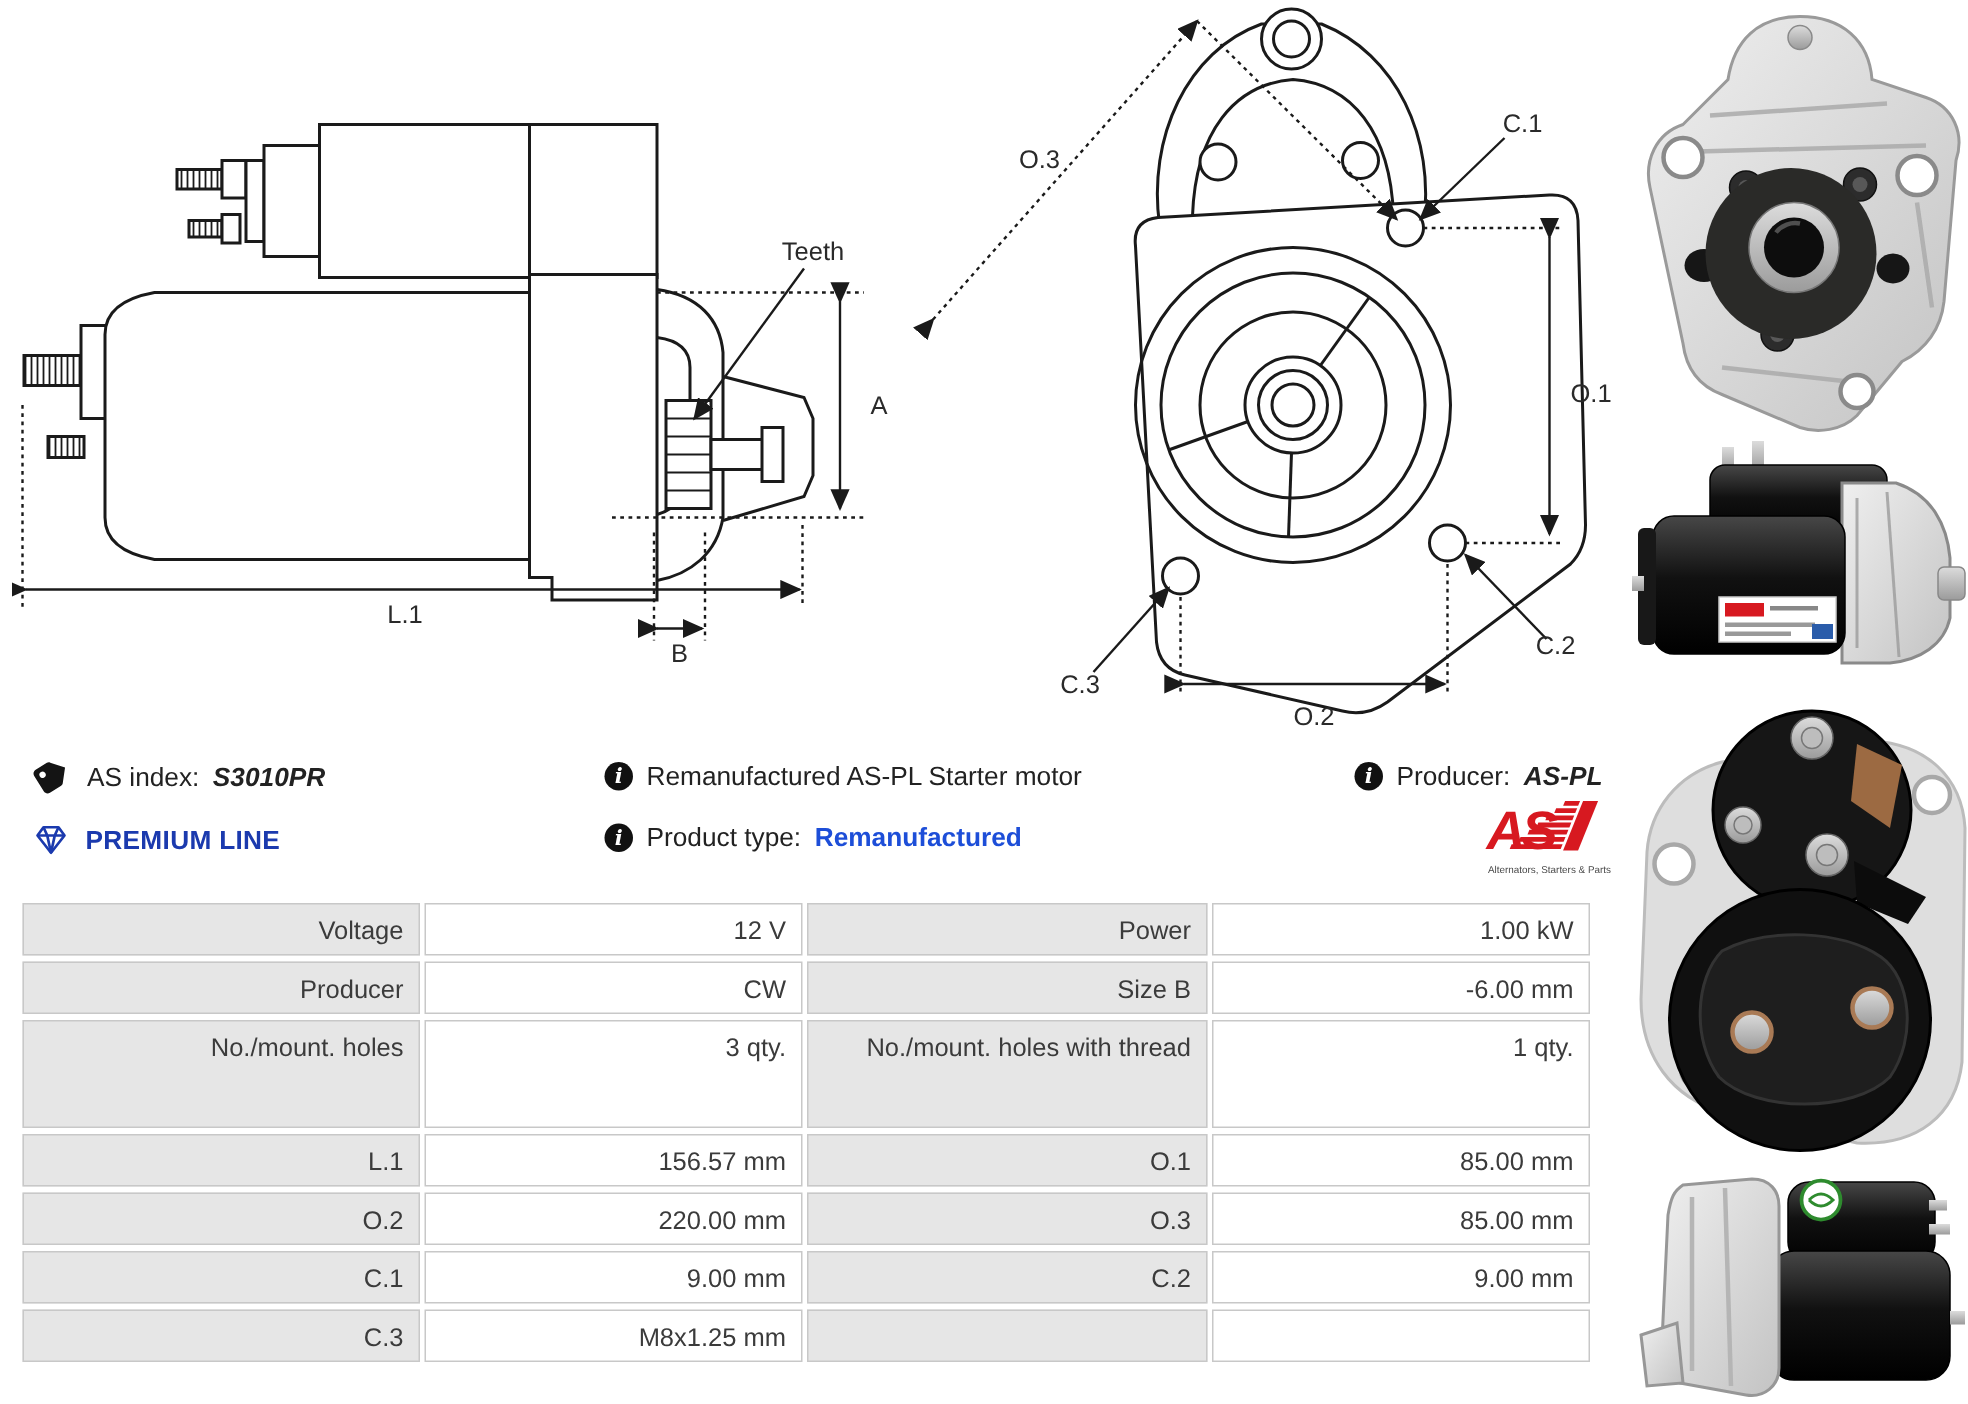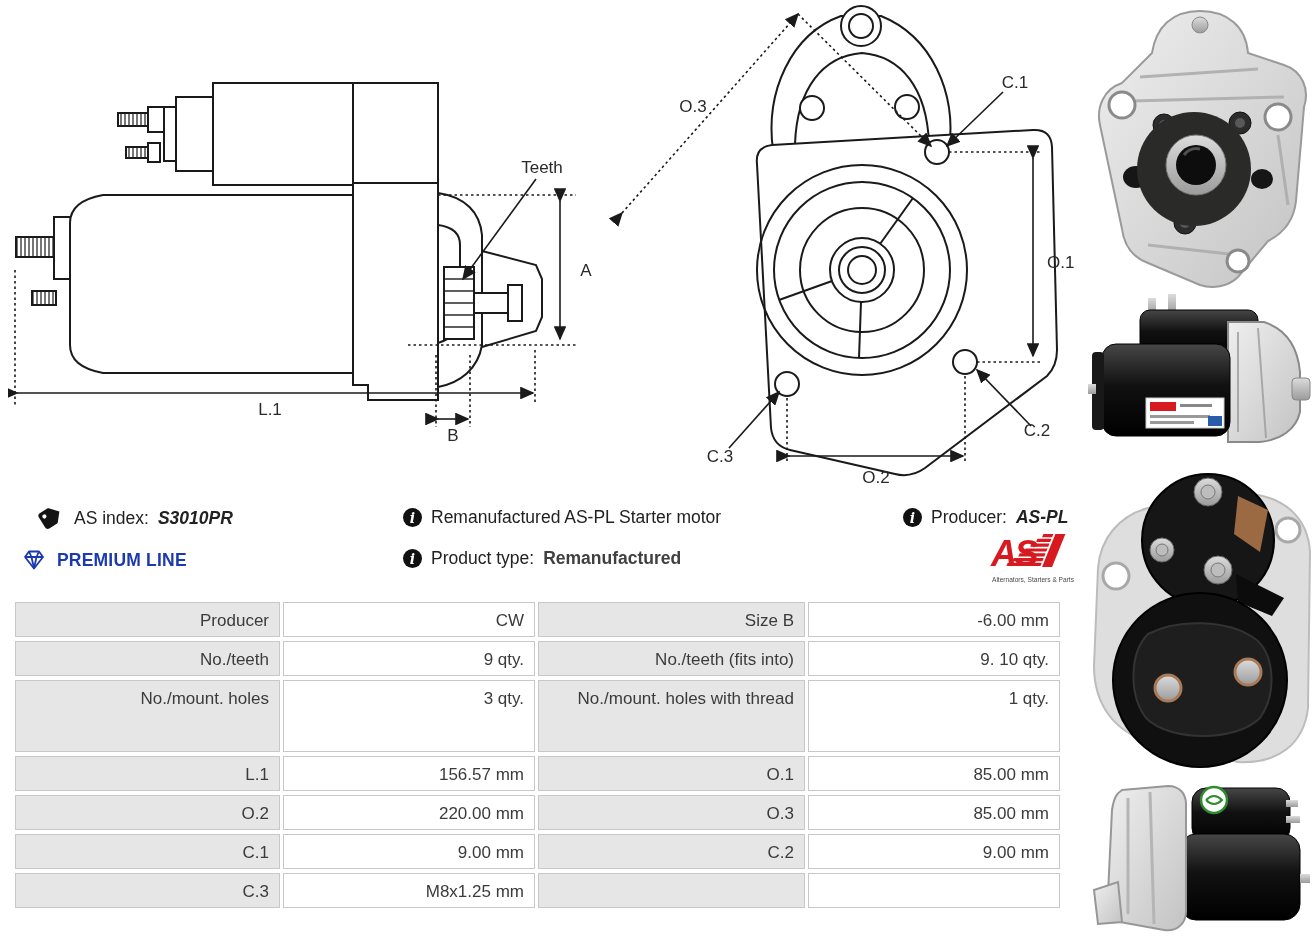--- a/index.html
+++ b/index.html
@@ -6,21 +6,21 @@
   .sheet{
     position:relative;width:1312px;height:936px;background:#fff;overflow:hidden;
     font-family:"Liberation Sans", sans-serif;color:#222;
   }
   svg text{font-family:"Liberation Sans", sans-serif;}
 
   
   .info-item{position:absolute;display:flex;align-items:center;gap:9px;font-size:17.5px;color:#222;white-space:nowrap;}
   .info-item .bold{font-weight:bold;font-style:italic;}
   .premium{color:#1b3aae;font-weight:bold;letter-spacing:.2px;}
-  .green{color:#404040;font-weight:bold;}
+  .green{color:#1d4ed8;font-weight:bold;}
   .info-icon{
     width:19px;height:19px;border-radius:50%;background:#111;color:#fff;flex:0 0 19px;
     display:inline-flex;align-items:center;justify-content:center;
     font-family:"DejaVu Serif", serif;font-style:italic;font-weight:bold;font-size:14px;line-height:1;
   }
 
   
   table.spec{
     position:absolute;left:12px;top:598px;width:1050px;
     border-collapse:separate;border-spacing:3px 4px;table-layout:fixed;
@@ -258,21 +258,21 @@
     <circle cx="126" cy="26" r="13" fill="#fff" stroke="#2e8b2e" stroke-width="2.5"></circle>
     <path d="M118,26 Q126,18 134,26 Q126,34 118,26" fill="none" stroke="#2e8b2e" stroke-width="2"></path>
     <path d="M34,16 L80,12 C92,12 98,20 98,30 L98,138 C98,150 88,158 76,156 L32,148 C20,144 16,132 20,120 L24,36 C26,24 28,20 34,16 Z" fill="url(#metal)" stroke="#979797" stroke-width="2"></path>
     <path d="M6,116 L30,108 L34,148 L10,150 Z" fill="url(#metal)" stroke="#979797" stroke-width="2"></path>
     <g stroke="#b5b5b5" stroke-width="3" fill="none">
         <path d="M40,24 L40,140"></path>
         <path d="M62,18 L66,150"></path>
       </g>
   </svg>
 
-  <div class="info-item" style="left:38px;top:506px;">
+  <div class="info-item" style="left:22px;top:506px;">
     <svg width="27" height="24" viewBox="0 0 27 24">
       <g transform="rotate(-32 13 12)">
         <path d="M16.8,3.1 C16.4,2.4 15.6,2 14.8,2 L6,2 C4.3,2 3,3.3 3,5 L3,17 C3,18.7 4.3,20 6,20 L14.8,20 C15.6,20 16.4,19.6 16.8,18.9 L23.5,11 Z" fill="#141414"></path>
         <circle cx="8.2" cy="7.2" r="2.1" fill="#fff"></circle>
       </g>
     </svg>
     <span>AS index:</span>
     <span class="bold">S3010PR</span>
   </div>
 
@@ -320,30 +320,30 @@
 
   <table class="spec">
     <colgroup>
         <col class="c1">
         <col class="c2">
         <col class="c3">
         <col class="c4">
       </colgroup>
     <tbody>
       <tr>
+        <td class="lbl">Voltage</td>
+        <td class="val">12 V</td>
+        <td class="lbl">Power</td>
+        <td class="val">1.00 kW</td>
+      </tr>
+      <tr>
         <td class="lbl">Producer</td>
         <td class="val">CW</td>
         <td class="lbl">Size B</td>
         <td class="val">-6.00 mm</td>
-      </tr>
-      <tr>
-        <td class="lbl">No./teeth</td>
-        <td class="val">9 qty.</td>
-        <td class="lbl">No./teeth (fits into)</td>
-        <td class="val">9. 10 qty.</td>
       </tr>
       <tr style="height:72px;">
         <td class="lbl">No./mount. holes</td>
         <td class="val">3 qty.</td>
         <td class="lbl">No./mount. holes with thread</td>
         <td class="val">1 qty.</td>
       </tr>
       <tr>
         <td class="lbl">L.1</td>
         <td class="val">156.57 mm</td>

